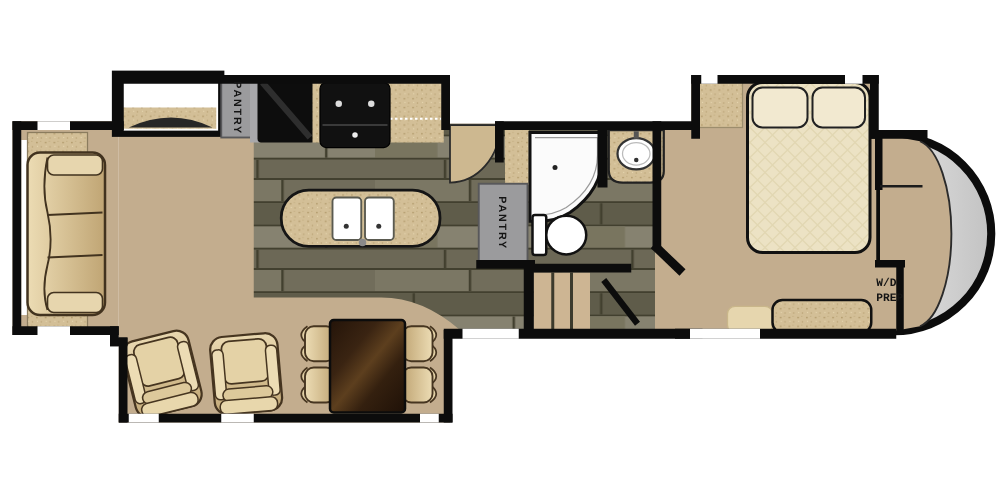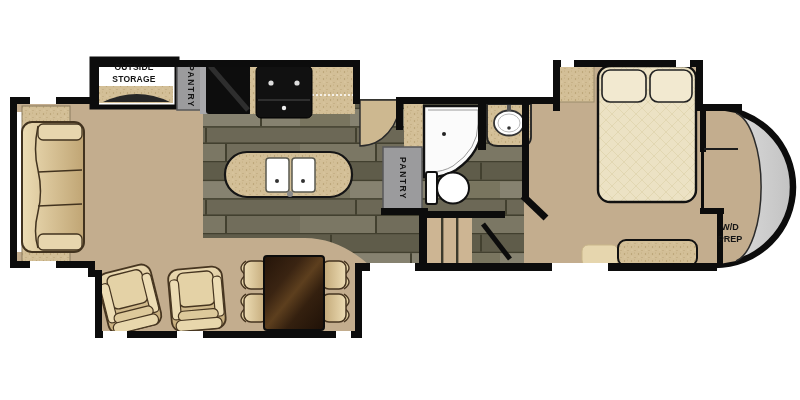--- a/index.html
+++ b/index.html
@@ -10,21 +10,21 @@
   html,body{margin:0;padding:0;background:#ffffff;}
   #stage{position:relative;width:800px;height:400px;background:#ffffff;overflow:hidden;
          font-family:"Liberation Sans", sans-serif;}
   svg{position:absolute;left:0;top:0;}
   .lbl{position:absolute;color:#141414;z-index:5;pointer-events:none;}
   .lbl-storage{left:94px;top:61px;width:80px;height:25px;display:flex;align-items:center;justify-content:center;
     text-align:center;font-size:8.5px;line-height:1.3;font-weight:600;letter-spacing:.2px;}
   .lbl-pantry1{left:177px;top:62px;width:27px;height:48px;display:flex;align-items:center;justify-content:center;}
   .lbl-pantry2{left:383px;top:147px;width:39px;height:63px;display:flex;align-items:center;justify-content:center;}
   .vert span{writing-mode:vertical-rl;text-orientation:mixed;font-size:8.5px;font-weight:600;letter-spacing:1.5px;}
-  .lbl-wd{left:701px;top:221px;width:58px;text-align:center;font-size:9px;line-height:1.35;font-weight:600;}
+  .lbl-wd{left:701px;top:221px;width:58px;font-size:9px;line-height:1.35;font-weight:600;font-family:Liberation Mono, monospace;}
 </style>
 </head>
 <body>
 
 <div id="stage">
 <svg width="800" height="400" viewBox="0 0 800 400">
   <defs>
     <pattern id="speckle" width="7" height="7" patternUnits="userSpaceOnUse">
       <rect width="7" height="7" fill="#d3bf97"></rect>
       <circle cx="1.5" cy="2" r="0.7" fill="#b29a6b"></circle>
@@ -268,21 +268,20 @@
     <rect x="30" y="97" width="26" height="7"></rect>
     <rect x="30" y="261" width="26" height="7"></rect>
     <rect x="103" y="331" width="24" height="7"></rect>
     <rect x="177" y="331" width="26" height="7"></rect>
     <rect x="336" y="331" width="15" height="7"></rect>
     <rect x="370" y="263" width="45" height="8"></rect>
     <rect x="552" y="263" width="56" height="8"></rect>
   </g>
 </svg>
 
-<div class="lbl lbl-storage">OUTSIDE STORAGE</div>
 <div class="lbl lbl-pantry1 vert">
   <span>PANTRY</span>
 </div>
 <div class="lbl lbl-pantry2 vert">
   <span>PANTRY</span>
 </div>
 <div class="lbl lbl-wd">
   <div>W/D</div>
   <div>PREP</div>
 </div>

